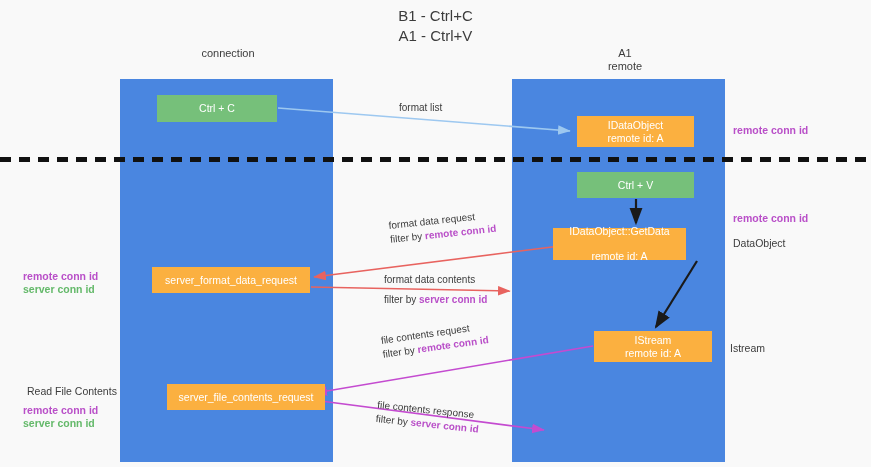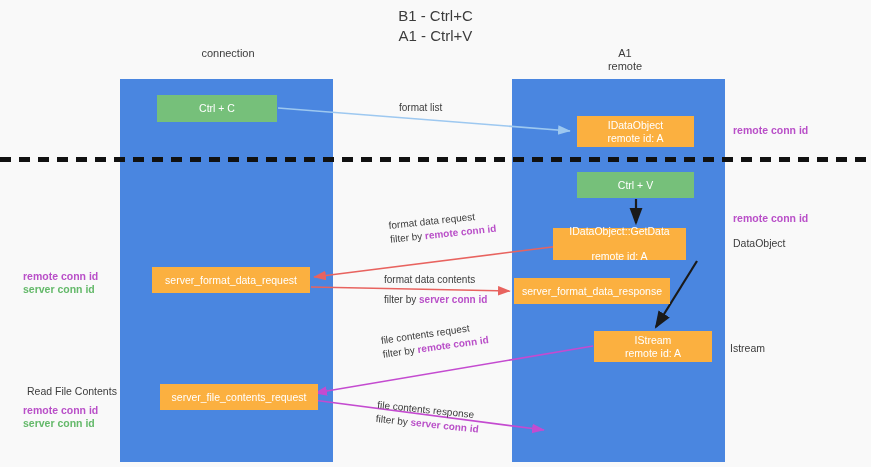--- a/index.html
+++ b/index.html
@@ -32,21 +32,21 @@
   .box.green{background:#76c07a;}
   .box.orange{background:#fbb040;}
 
   #box-ctrlc{left:157px;top:95px;width:120px;height:27px;}
   #box-idataobject{left:577px;top:116px;width:117px;height:31px;}
   #box-ctrlv{left:577px;top:172px;width:117px;height:26px;}
   #box-getdata{left:553px;top:228px;width:133px;height:32px;gap:12px;}
   #box-fmt-resp{left:514px;top:278px;width:156px;height:26px;}
   #box-istream{left:594px;top:331px;width:118px;height:31px;}
   #box-fmt-req{left:152px;top:267px;width:158px;height:26px;text-align:center;}
-  #box-file-req{left:160px;top:384px;width:158px;height:26px;text-align:right;}
+  #box-file-req{left:167px;top:384px;width:158px;height:26px;text-align:right;}
   #box-file-resp{left:548px;top:418px;width:156px;height:26px;}
 
   
   #divider{position:absolute;left:0;top:157px;width:871px;height:5px;
     background:repeating-linear-gradient(to right,#111 0 11px,transparent 11px 19px);}
 
   
   .side-label{position:absolute;font-size:10.5px;line-height:14px;}
   .lbl-purple{color:#b94fc8;font-weight:bold;}
   .lbl-green{color:#64b96a;font-weight:bold;}
@@ -124,23 +124,20 @@
 
   <div class="box green" id="box-ctrlv">
     <span>Ctrl + V</span>
   </div>
 
   <div class="box orange" id="box-getdata">
     <span>IDataObject::GetData</span>
     <span>remote id: A</span>
   </div>
 
-  <div class="box orange" id="box-fmt-resp">
-    <span>server_format_data_response</span>
-  </div>
 
   <div class="box orange" id="box-istream">
     <span>IStream</span>
     <span>remote id: A</span>
   </div>
 
   <div class="box orange" id="box-fmt-req">
     <span>server_format_data_request</span>
   </div>
 

